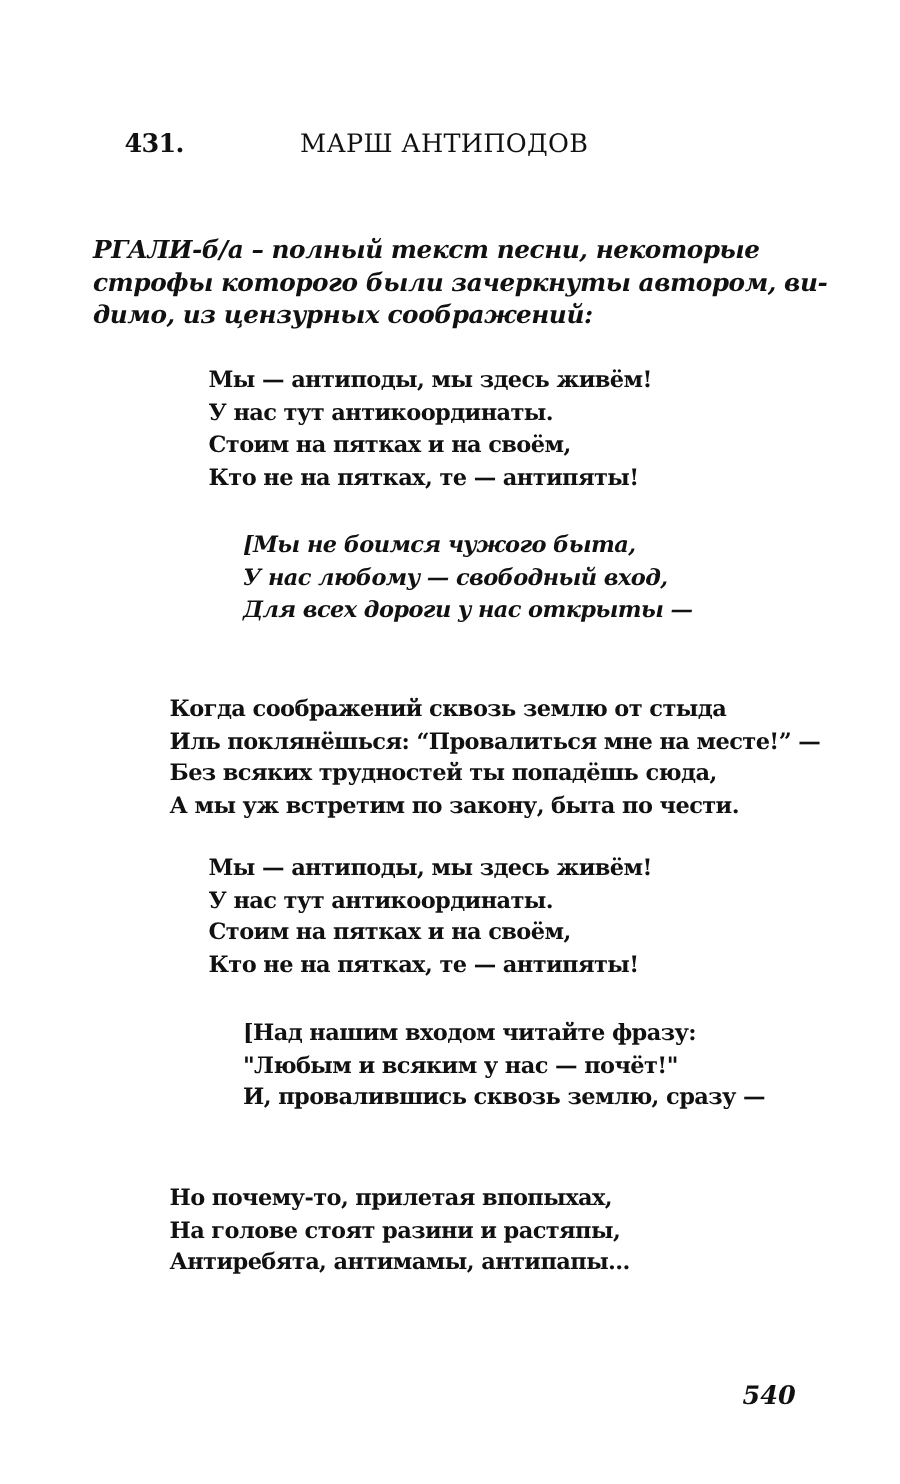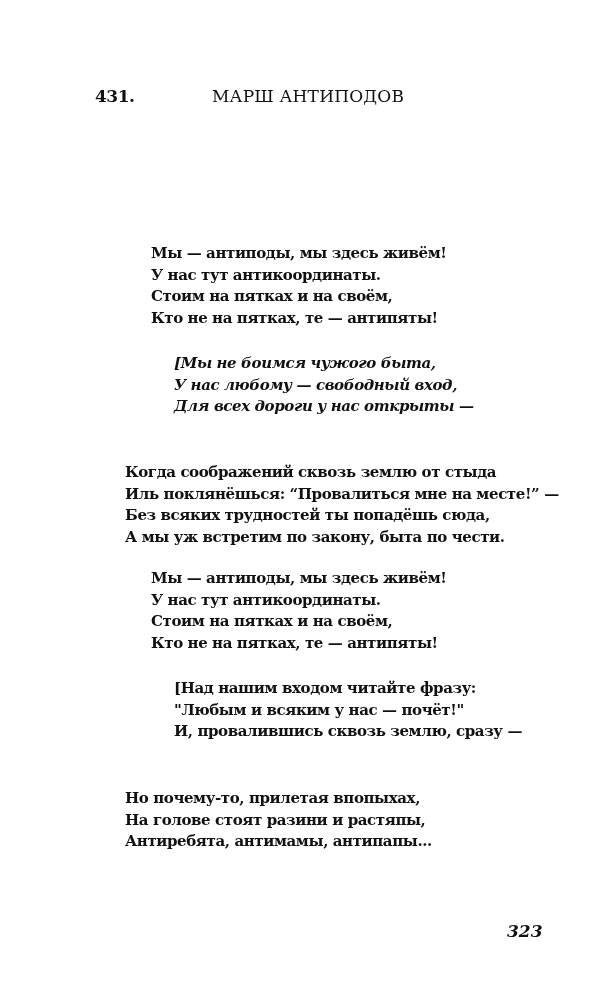--- a/index.html
+++ b/index.html
@@ -1,21 +1,21 @@
 <!DOCTYPE html>
 <html><head>
   <meta charset="utf-8">
   <style>
     html, body { margin: 0; padding: 0; background: #ffffff; }
     body {
       width: 600px; height: 989px; position: relative; overflow: hidden;
       font-family: "DejaVu Serif", "Liberation Serif", serif;
       color: #111111;
     }
-    .page { position: absolute; left: 12px; top: 0; width: 536px; height: 989px; }
+    .page { position: absolute; left: 0; top: 0; width: 536px; height: 989px; }
     .song-number {
       position: absolute; left: 83px; top: 86px;
       font-size: 17px; font-weight: bold; letter-spacing: -0.5px;
     }
     .song-title {
       position: absolute; left: 200px; top: 86px;
       font-size: 17px; font-weight: normal; letter-spacing: 0.2px;
     }
     .note {
       position: absolute; left: 62px; top: 156px; width: 470px;
@@ -34,20 +34,25 @@
     }
   </style>
 </head>
 <body>
 
 <div class="page">
 
   <div class="song-number">431.</div>
   <div class="song-title">МАРШ АНТИПОДОВ</div>
 
+  <div class="note">
+    <span class="line">РГАЛИ-б/а – полный текст песни, некоторые</span>
+    <span class="line">строфы которого были зачеркнуты автором, ви-</span>
+    <span class="line">димо, из цензурных соображений:</span>
+  </div>
 
   <div class="stanza" style="left:139px; top:243px;">
     <span class="line">Мы — антиподы, мы здесь живём!</span>
     <span class="line">У нас тут антикоординаты.</span>
     <span class="line">Стоим на пятках и на своём,</span>
     <span class="line">Кто не на пятках, те — антипяты!</span>
   </div>
 
   <div class="stanza" style="left:162px; top:353px;font-style:italic;">
     <span class="line">[Мы не боимся чужого быта,</span>
@@ -74,15 +79,15 @@
     <span class="line">"Любым и всяким у нас — почёт!"</span>
     <span class="line">И, провалившись сквозь землю, сразу —</span>
   </div>
 
   <div class="stanza" style="left:113px; top:788px;">
     <span class="line">Но почему-то, прилетая впопыхах,</span>
     <span class="line">На голове стоят разини и растяпы,</span>
     <span class="line">Антиребята, антимамы, антипапы...</span>
   </div>
 
-  <div class="page-number">323</div>
+  <div class="page-number">540</div>
 
 </div>
 
 </body></html>

